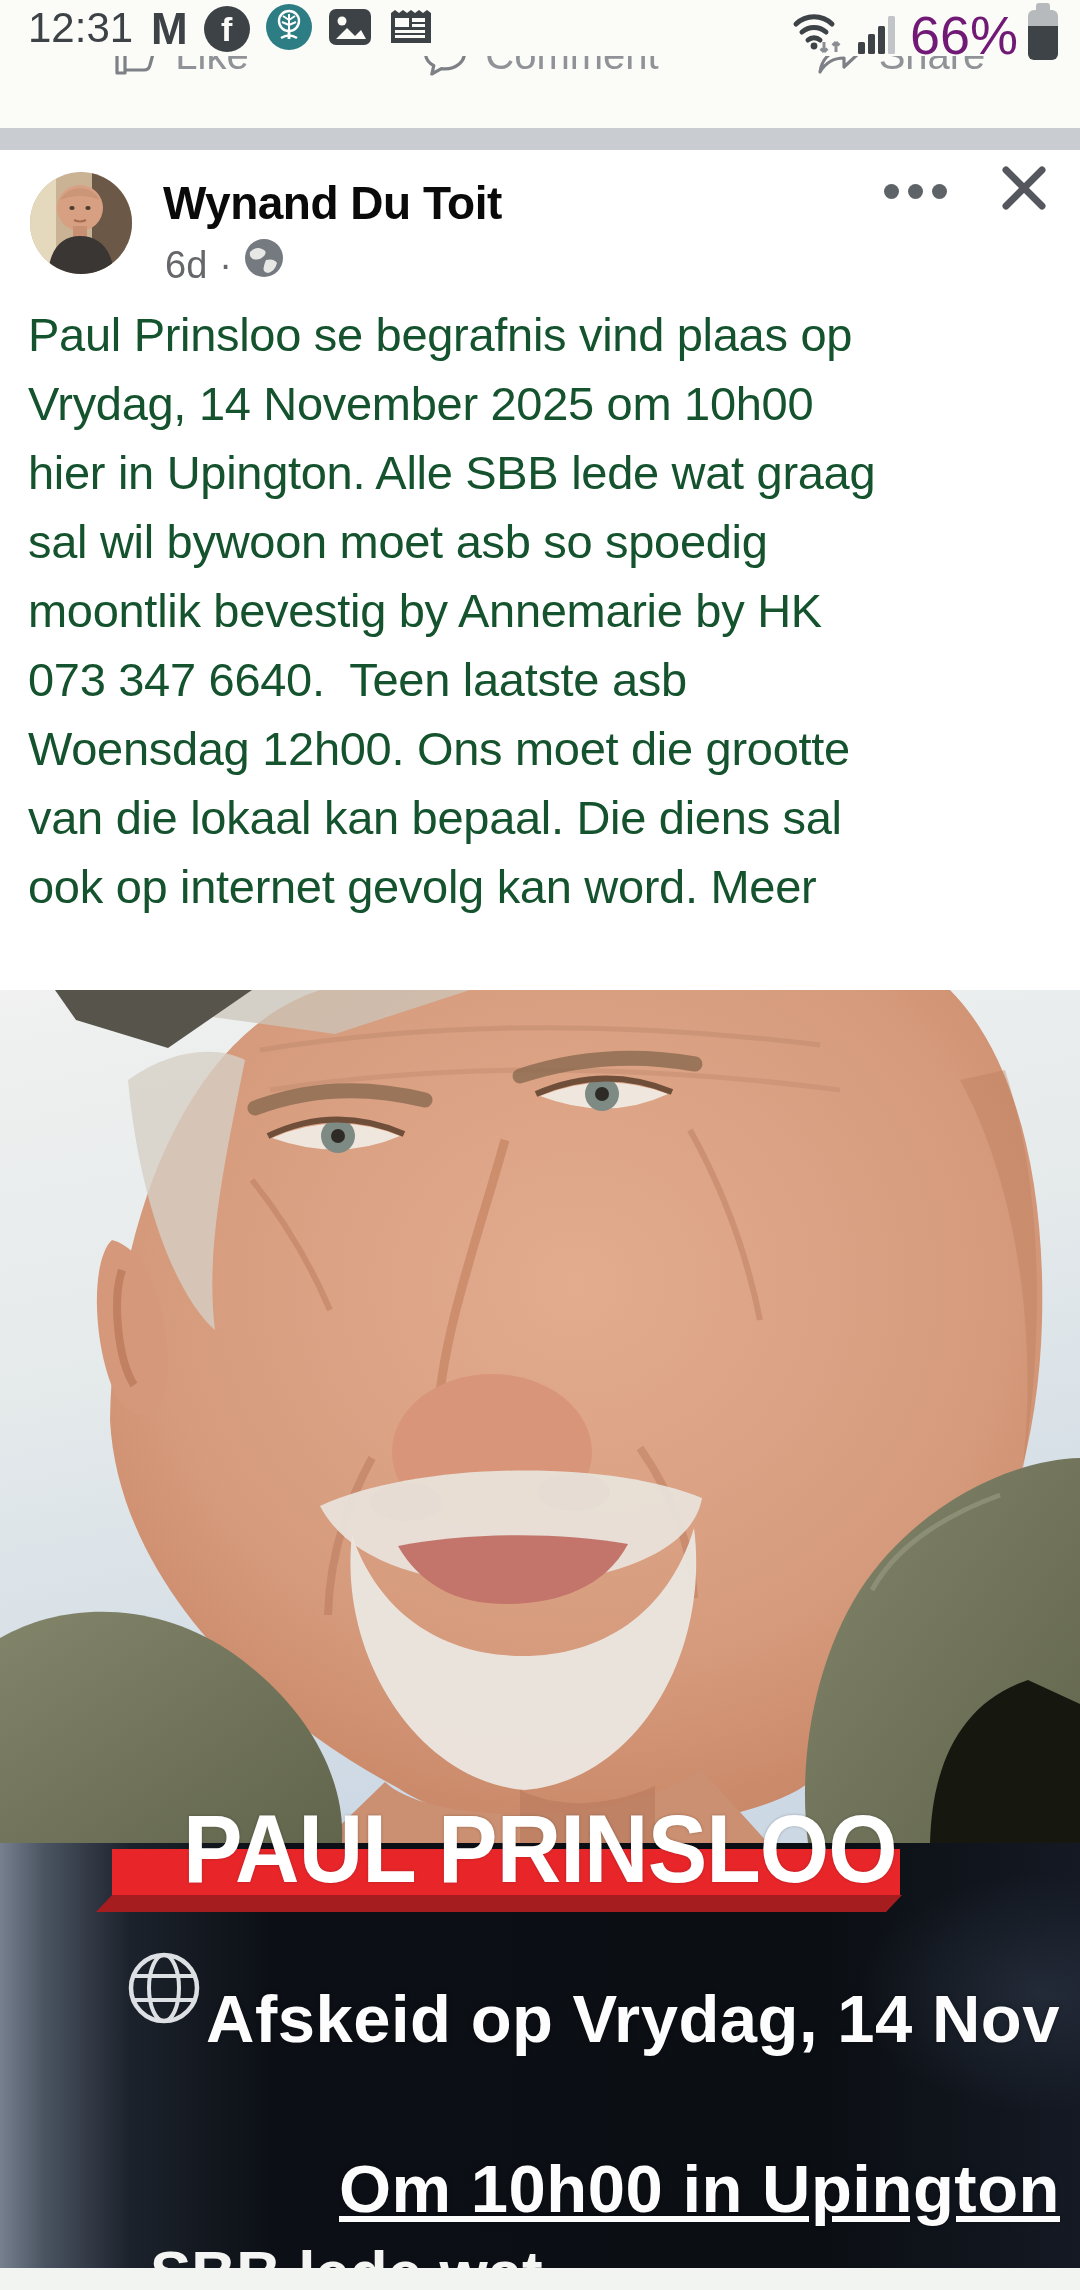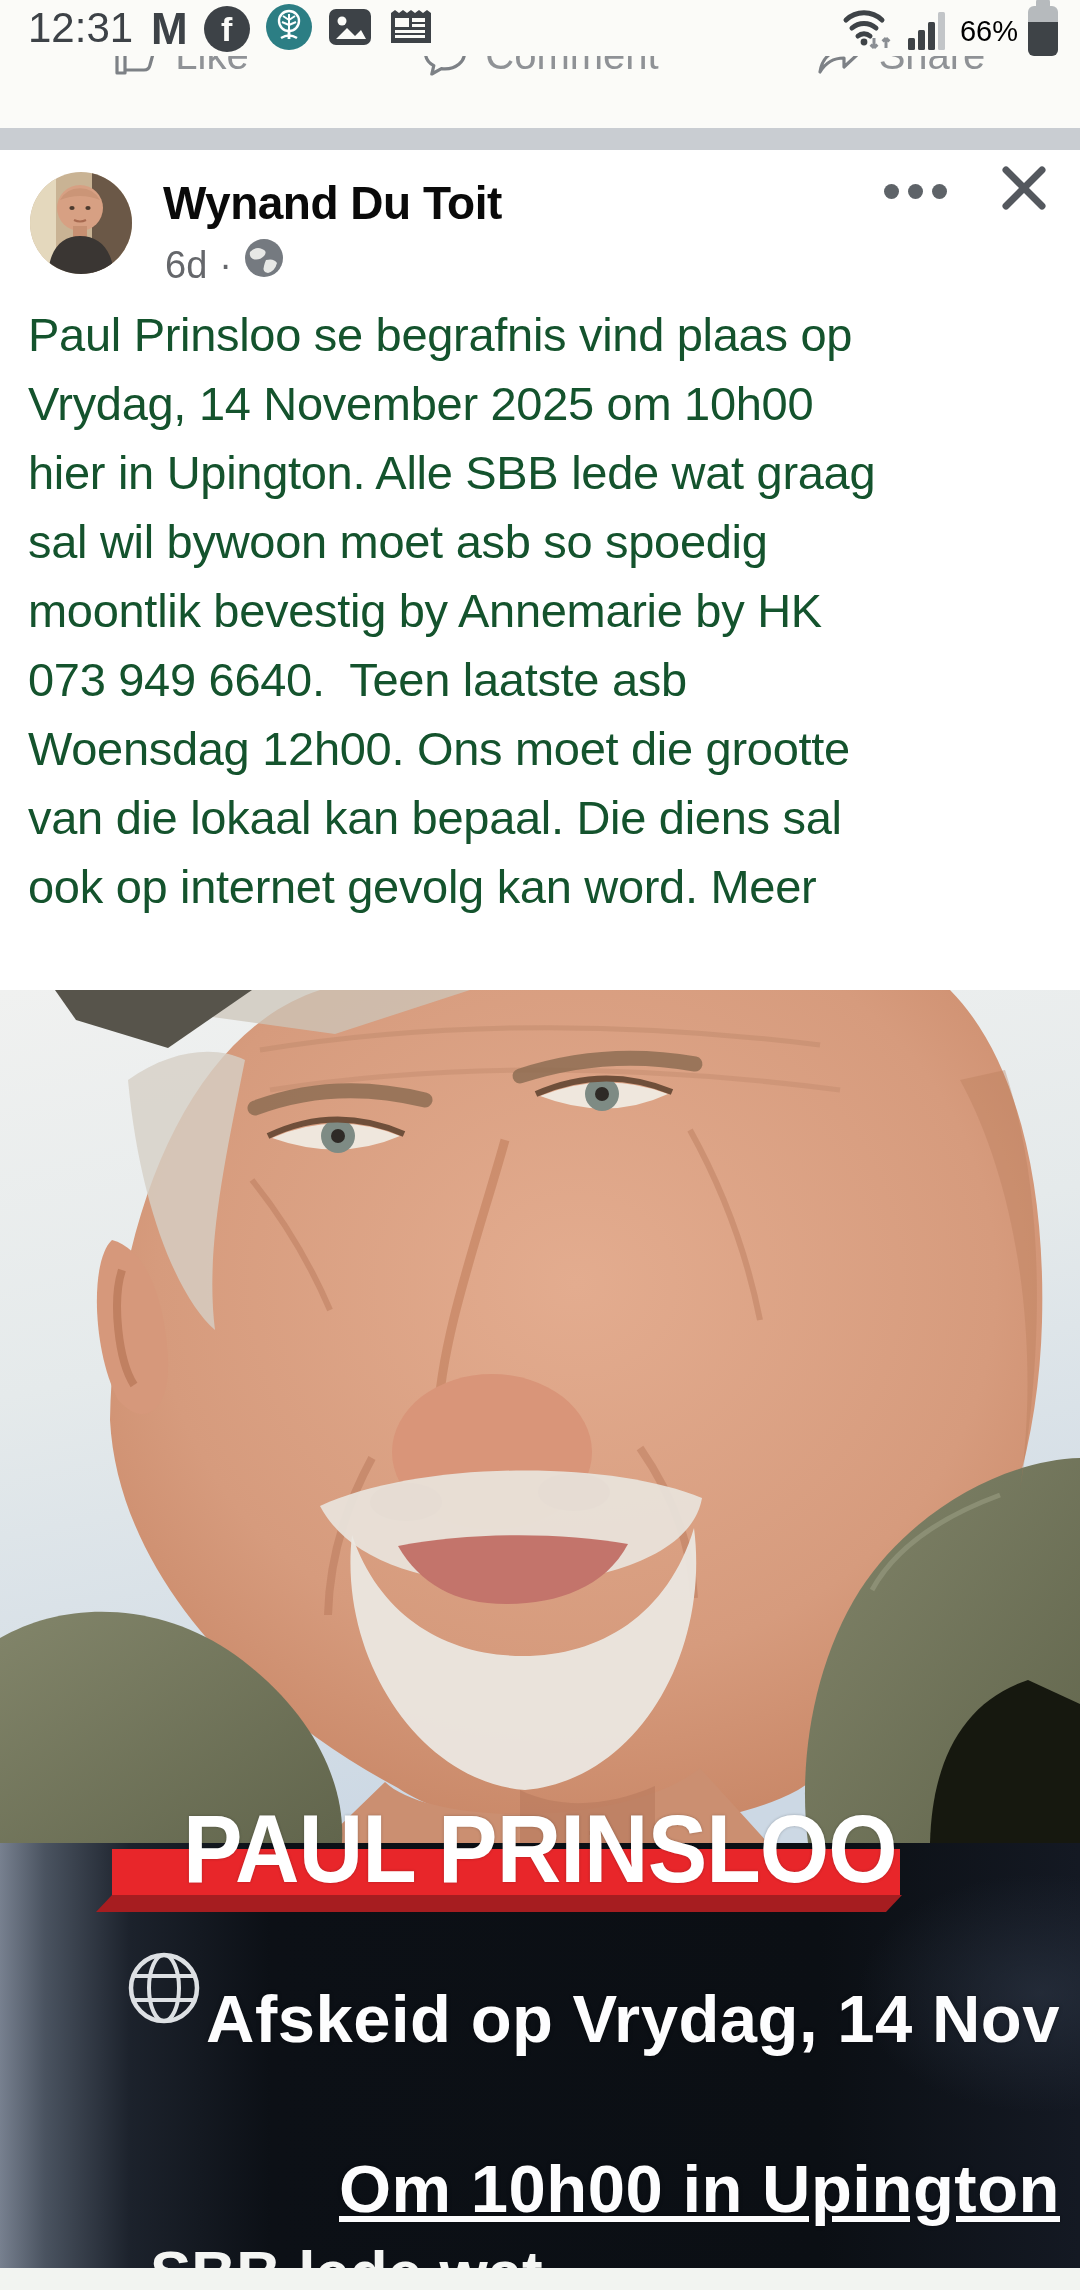--- a/index.html
+++ b/index.html
@@ -8,21 +8,21 @@
   .screen { position:relative; width:1080px; height:2290px; margin:0 auto; background:#ffffff; overflow:hidden; }
 
   
   .top-strip { position:absolute; top:0; left:0; width:1080px; height:150px; background:#fbfbf8; }
   .status-row { position:absolute; top:4px; left:28px; right:22px; height:56px; display:flex; align-items:flex-start; }
   .clock { font-size:42px; color:#3d4247; letter-spacing:0; }
   .notif-icons { display:flex; align-items:center; gap:16px; margin-left:18px; }
   .fb-badge { width:46px; height:46px; border-radius:50%; background:#3d4247; color:#fbfbf8; display:flex; align-items:center; justify-content:center; font-size:34px; font-weight:bold; }
   .gmail-glyph { font-size:44px; font-weight:bold; color:#3d4247; line-height:1; }
   .status-right { margin-left:auto; display:flex; align-items:center; gap:10px; }
-  .batt-pct { font-size:29px; color:#000000; }
+  .batt-pct { font-size:54px; color:#701a75; }
   .battery { position:relative; width:30px; height:50px; border-radius:6px; background:linear-gradient(to bottom,#b6babd 0 32%, #3e4347 32%); }
   .battery::before { content:""; position:absolute; top:-7px; left:8px; width:14px; height:7px; background:#b6babd; border-radius:3px 3px 0 0; }
 
   .action-clip { position:absolute; top:56px; left:0; width:1080px; height:44px; overflow:hidden; }
   .action-row { display:flex; height:90px; margin-top:-46px; }
   .action-group { flex:1; display:flex; align-items:center; justify-content:center; gap:16px; color:#8f9296; }
   .action-group span { font-size:40px; }
   .gray-bar { position:absolute; top:128px; left:0; width:1080px; height:22px; background:#c9cdd2; }
 
   
@@ -183,21 +183,21 @@
           <path d="M8 8 L44 44 M44 8 L8 44" stroke="#54585e" stroke-width="7" stroke-linecap="round"></path>
         </svg>
     </div>
 
     <div class="body">
       <div class="body-line">Paul Prinsloo se begrafnis vind plaas op</div>
       <div class="body-line">Vrydag, 14 November 2025 om 10h00</div>
       <div class="body-line">hier in Upington. Alle SBB lede wat graag</div>
       <div class="body-line">sal wil bywoon moet asb so spoedig</div>
       <div class="body-line">moontlik bevestig by Annemarie by HK</div>
-      <div class="body-line">073 949 6640.  Teen laatste asb</div>
+      <div class="body-line">073 347 6640.  Teen laatste asb</div>
       <div class="body-line">Woensdag 12h00. Ons moet die grootte</div>
       <div class="body-line">van die lokaal kan bepaal. Die diens sal</div>
       <div class="body-line">ook op internet gevolg kan word. Meer</div>
     </div>
   </div>
 
   <div class="media">
     <svg class="photo-svg" width="1080" height="853" viewBox="0 0 1080 853" preserveAspectRatio="none">
       <defs>
         <linearGradient id="sky" x1="0" y1="0" x2="0.25" y2="1">

